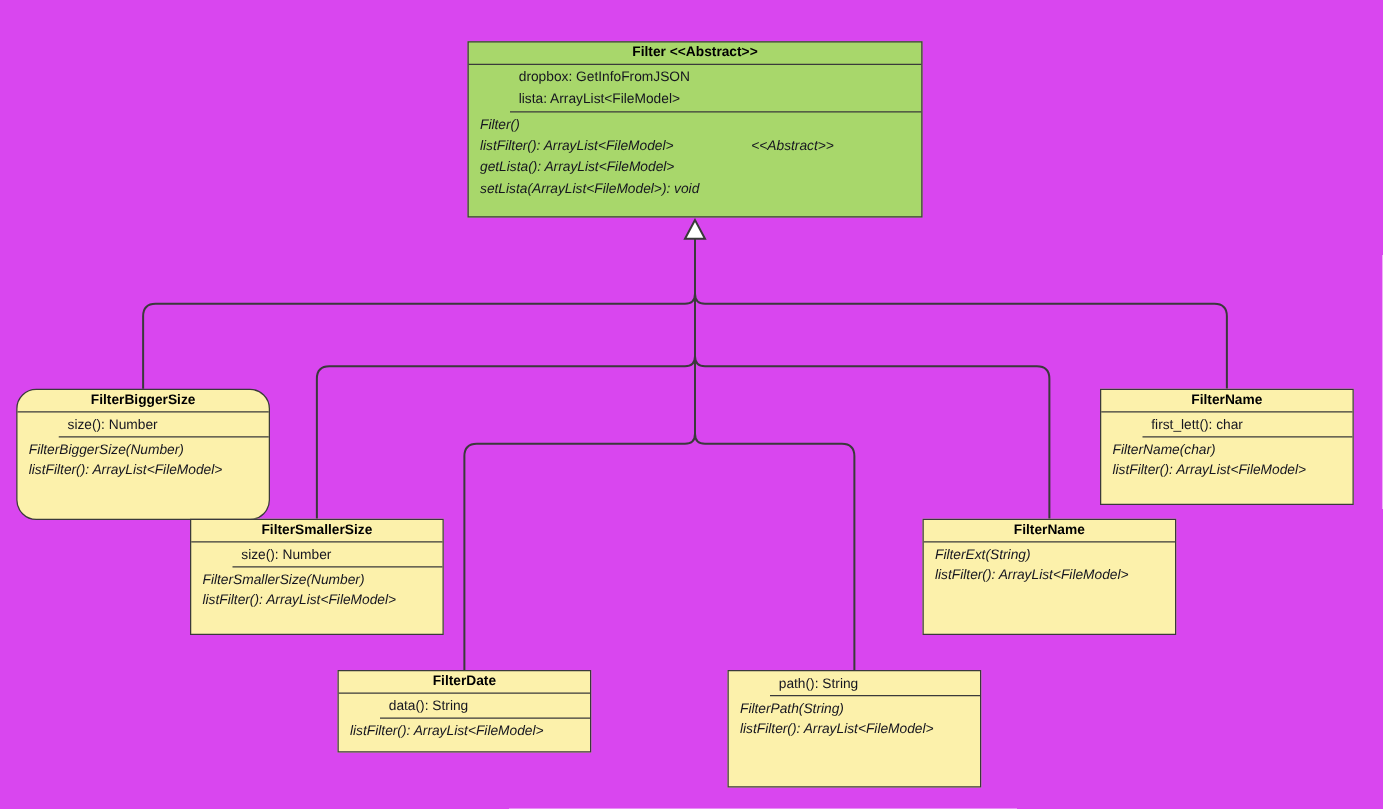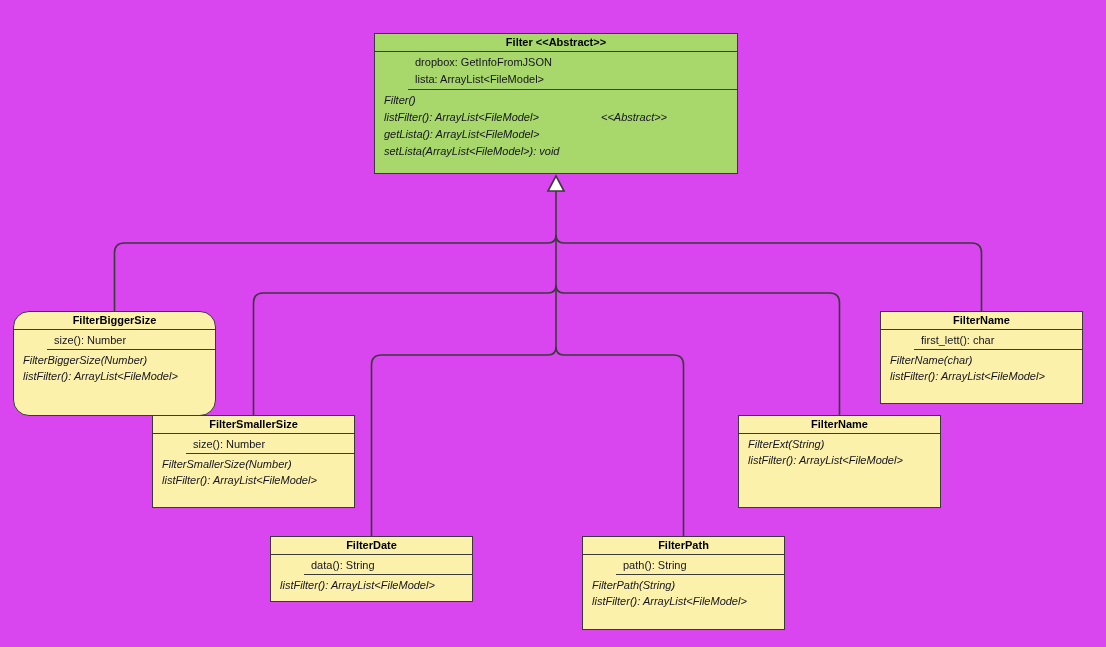--- a/index.html
+++ b/index.html
@@ -118,21 +118,20 @@
     <div class="uml-title">FilterDate</div>
     <div class="uml-attrs">
       <div class="row">data(): String</div>
     </div>
     <div class="uml-methods">
       <div class="row">listFilter(): ArrayList&lt;FileModel&gt;</div>
     </div>
   </div>
 
   <div class="uml-class child" style="left:582px;top:536px;width:203px;height:94px;">
-    <div class="uml-title">FilterPath</div>
     <div class="uml-attrs">
       <div class="row">path(): String</div>
     </div>
     <div class="uml-methods">
       <div class="row">FilterPath(String)</div>
       <div class="row">listFilter(): ArrayList&lt;FileModel&gt;</div>
     </div>
   </div>
 
   <div class="uml-class child" style="left:738px;top:415px;width:203px;height:93px;">

